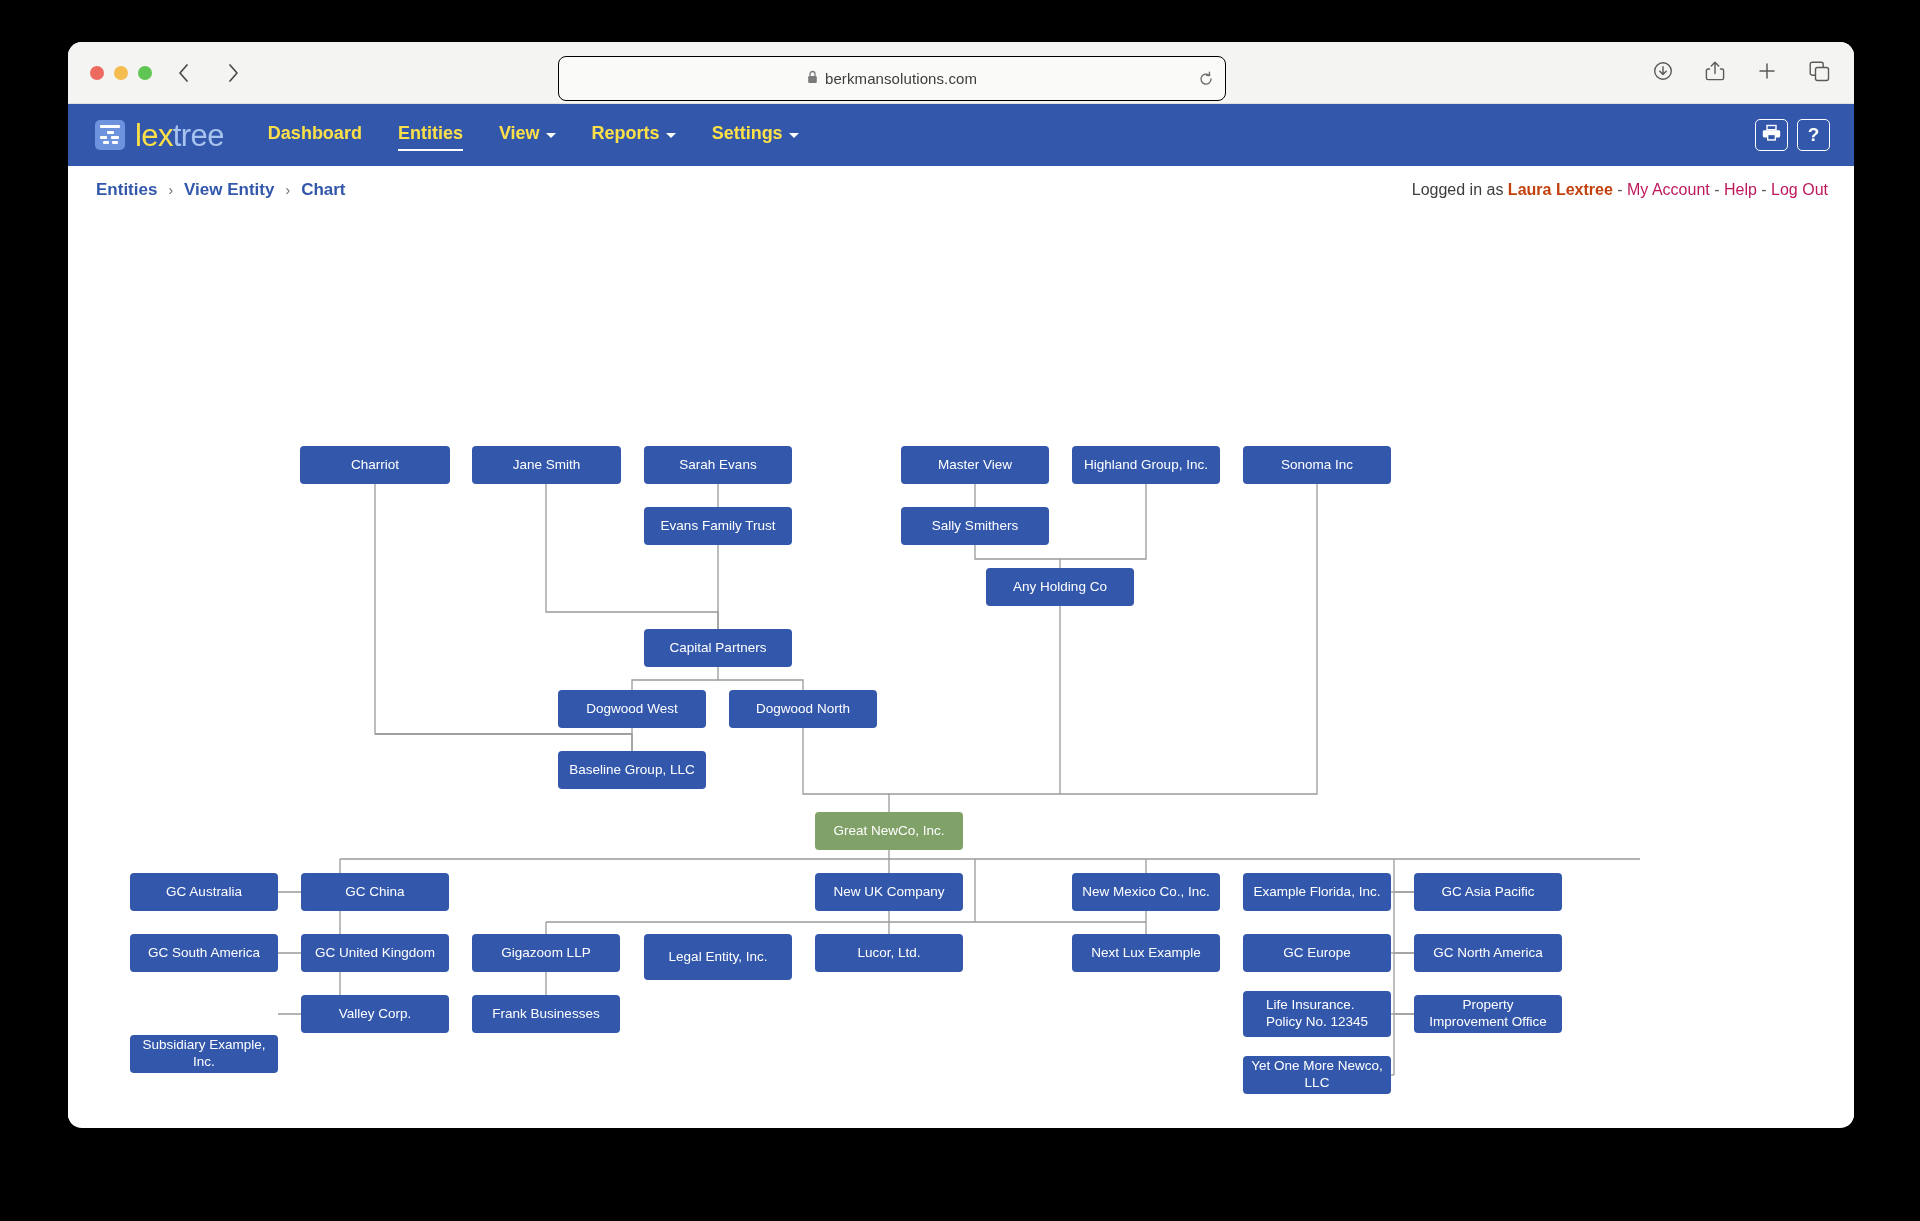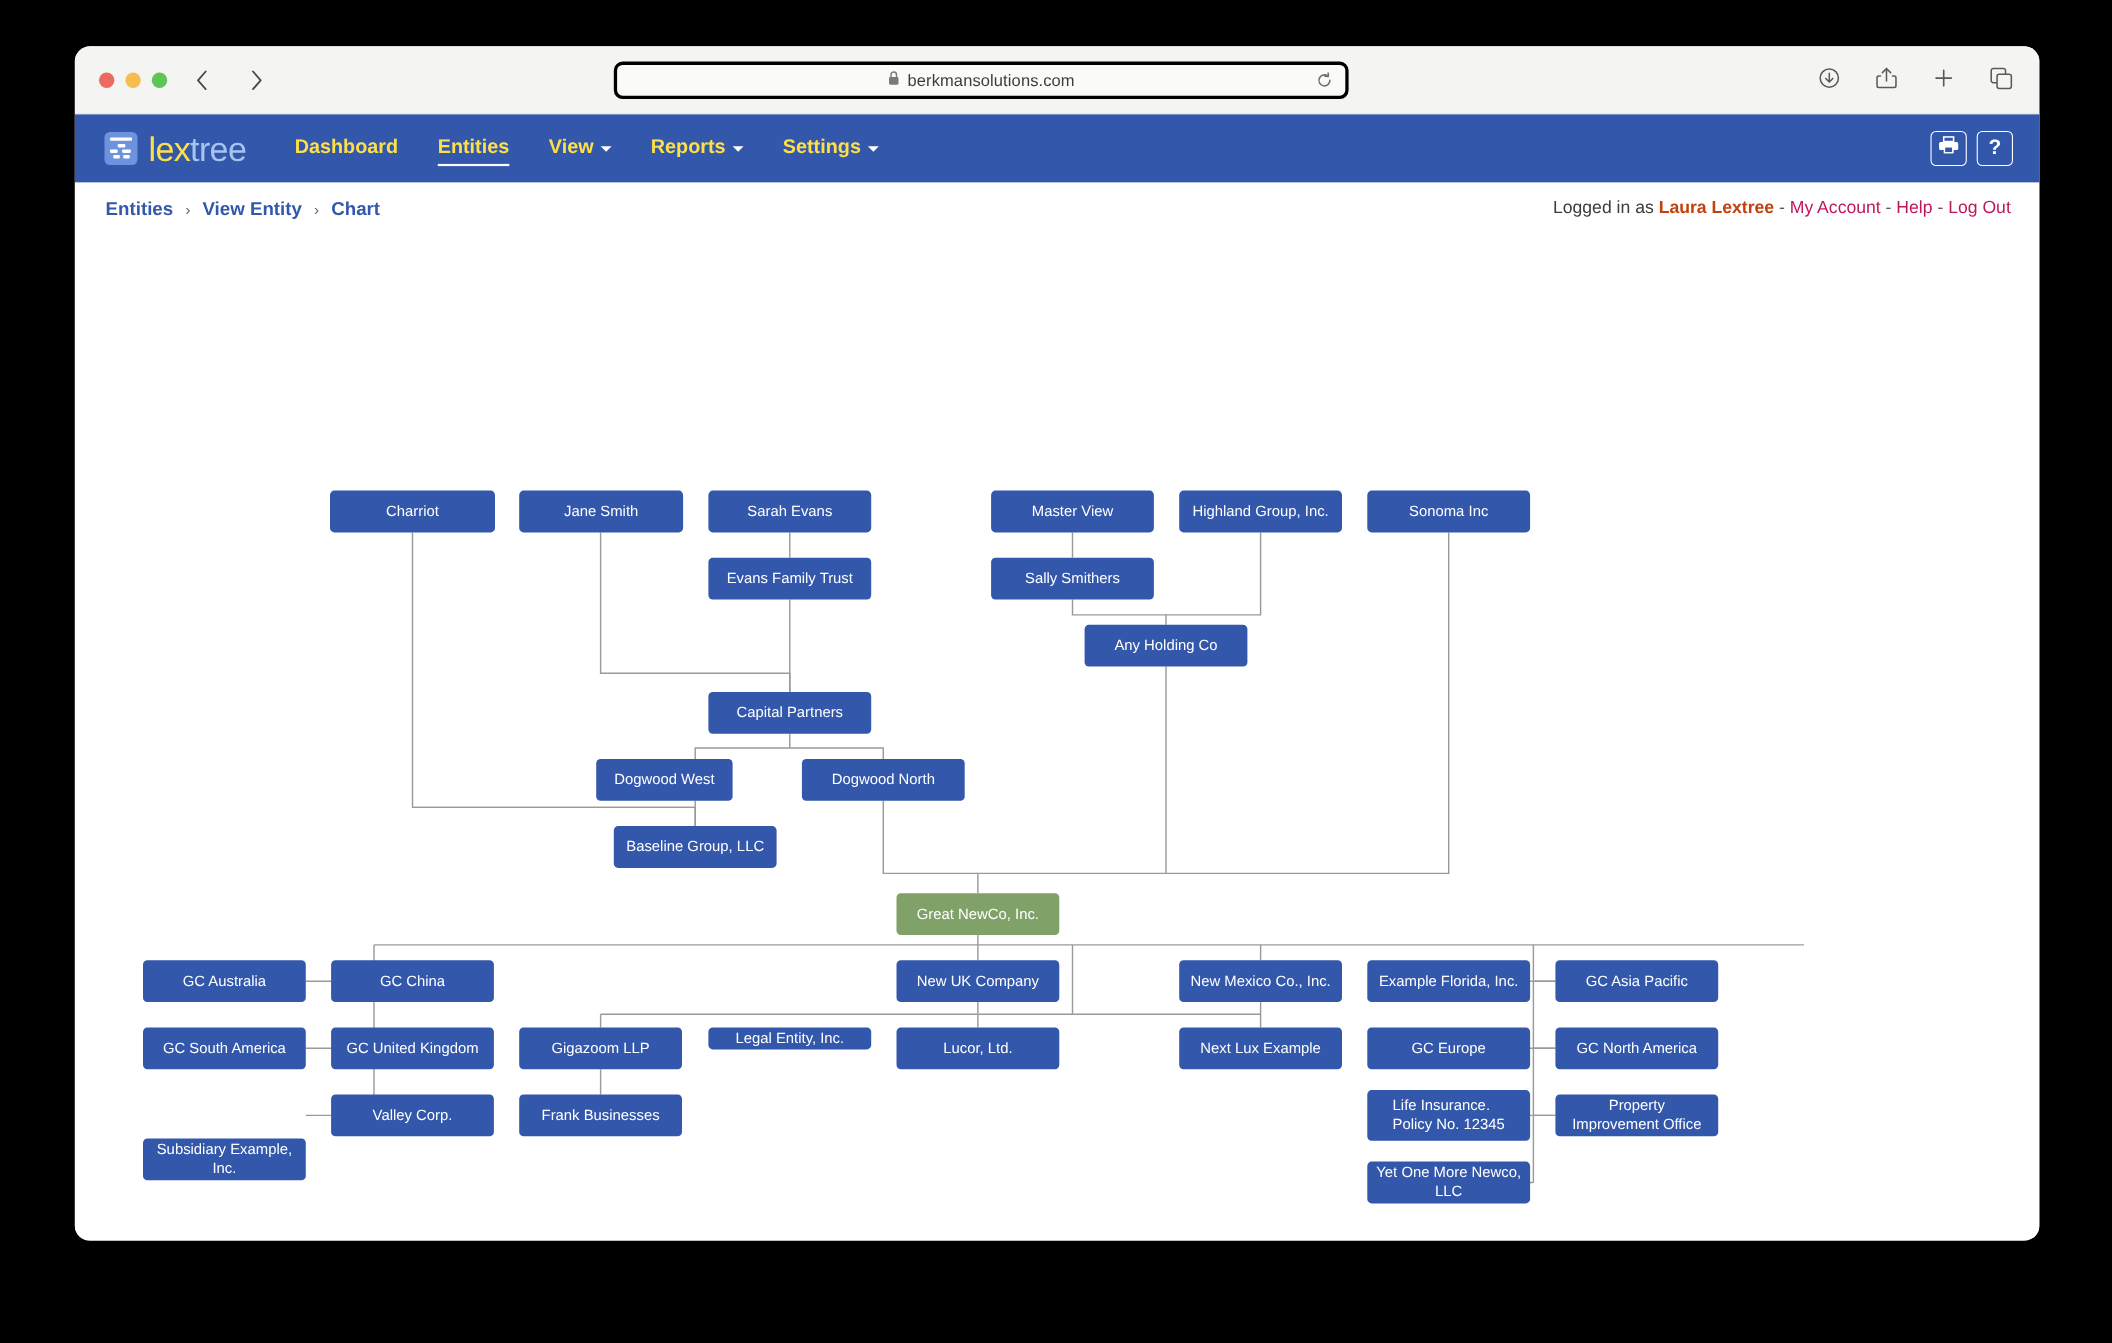--- a/index.html
+++ b/index.html
@@ -33,23 +33,23 @@
   .dot.r { background: #ec6a5f; }
   .dot.y { background: #f5bd4f; }
   .dot.g { background: #61c554; }
 
   .navarrows { position: absolute; left: 100px; top: 16px; display: flex; gap: 20px; }
   .navarrow { width: 30px; height: 30px; display: flex; align-items: center; justify-content: center; cursor: default; }
   .navarrow svg { display: block; }
 
   .urlbar {
     position: absolute; left: 490px; top: 14px;
-    width: 668px; height: 34px;
+    width: 668px; height: 45px;
     background: #fafaf9;
-    border: 3px solid #000000;
+    border: 1px solid #000000;
     border-radius: 8px;
     display: flex; align-items: center; justify-content: center;
     gap: 7px;
   }
   .urlbar .lock { display: block; }
   .urltext { font-size: 15px; color: #3d3d3d; letter-spacing: .1px; }
   .reload {
     position: absolute; right: 8px; top: 50%; transform: translateY(-50%);
     width: 22px; height: 22px; display: flex; align-items: center; justify-content: center;
   }
@@ -346,21 +346,21 @@
           </div>
           <div class="node" style="left: 833px; top: 293px; width: 148px; height: 38px;">
             <span>Sally Smithers</span>
           </div>
           <div class="node" style="left: 918px; top: 354px; width: 148px; height: 38px;">
             <span>Any Holding Co</span>
           </div>
           <div class="node" style="left: 576px; top: 415px; width: 148px; height: 38px;">
             <span>Capital Partners</span>
           </div>
-          <div class="node" style="left: 474px; top: 476px; width: 124px; height: 38px;">
+          <div class="node" style="left: 490px; top: 476px; width: 148px; height: 38px;">
             <span>Dogwood West</span>
           </div>
           <div class="node" style="left: 661px; top: 476px; width: 148px; height: 38px;">
             <span>Dogwood North</span>
           </div>
           <div class="node" style="left: 490px; top: 537px; width: 148px; height: 38px;">
             <span>Baseline Group, LLC</span>
           </div>
           <div class="node green" style="left: 747px; top: 598px; width: 148px; height: 38px;">
             <span>Great NewCo, Inc.</span>
@@ -385,21 +385,21 @@
           </div>
           <div class="node" style="left: 62px; top: 720px; width: 148px; height: 38px;">
             <span>GC South America</span>
           </div>
           <div class="node" style="left: 233px; top: 720px; width: 148px; height: 38px;">
             <span>GC United Kingdom</span>
           </div>
           <div class="node" style="left: 404px; top: 720px; width: 148px; height: 38px;">
             <span>Gigazoom LLP</span>
           </div>
-          <div class="node" style="left: 576px; top: 720px; width: 148px; height: 20px;">
+          <div class="node" style="left: 576px; top: 720px; width: 148px; height: 46px;">
             <span>Legal Entity, Inc.</span>
           </div>
           <div class="node" style="left: 747px; top: 720px; width: 148px; height: 38px;">
             <span>Lucor, Ltd.</span>
           </div>
           <div class="node" style="left: 1004px; top: 720px; width: 148px; height: 38px;">
             <span>Next Lux Example</span>
           </div>
           <div class="node" style="left: 1175px; top: 720px; width: 148px; height: 38px;">
             <span>GC Europe</span>

